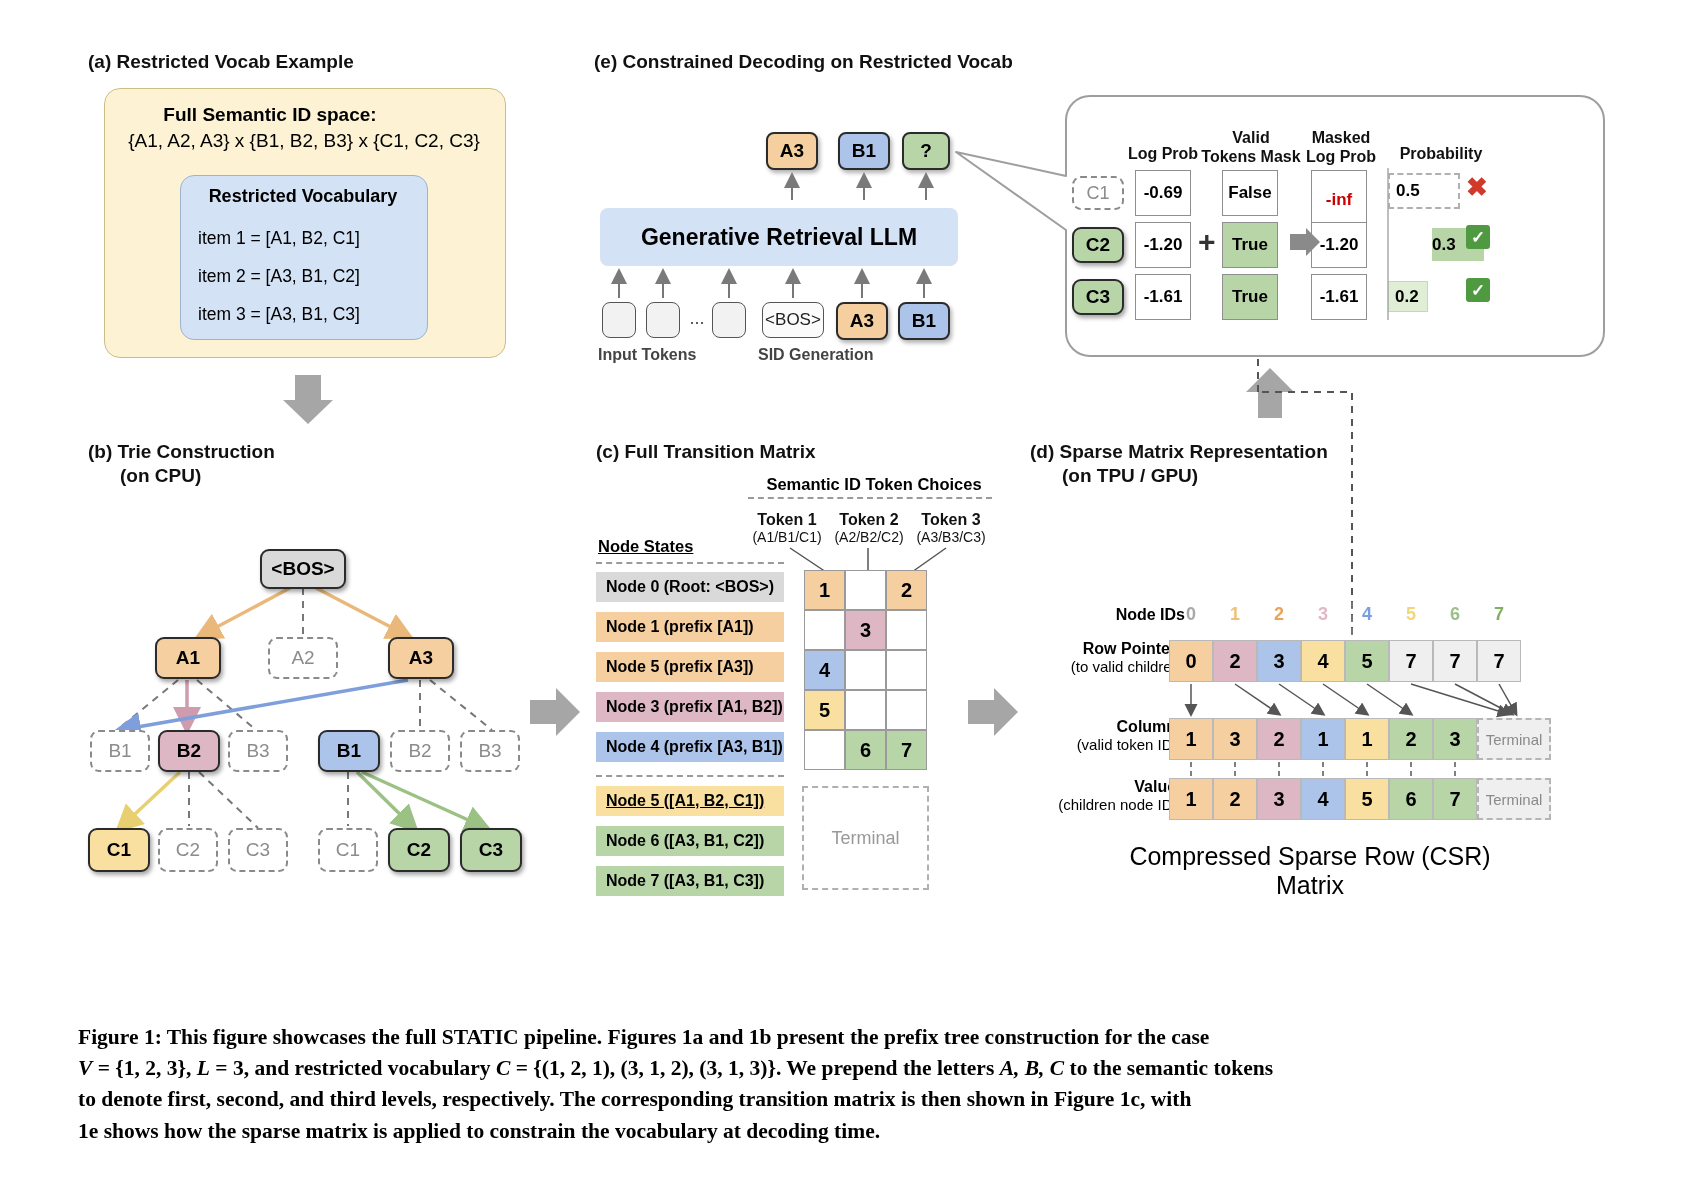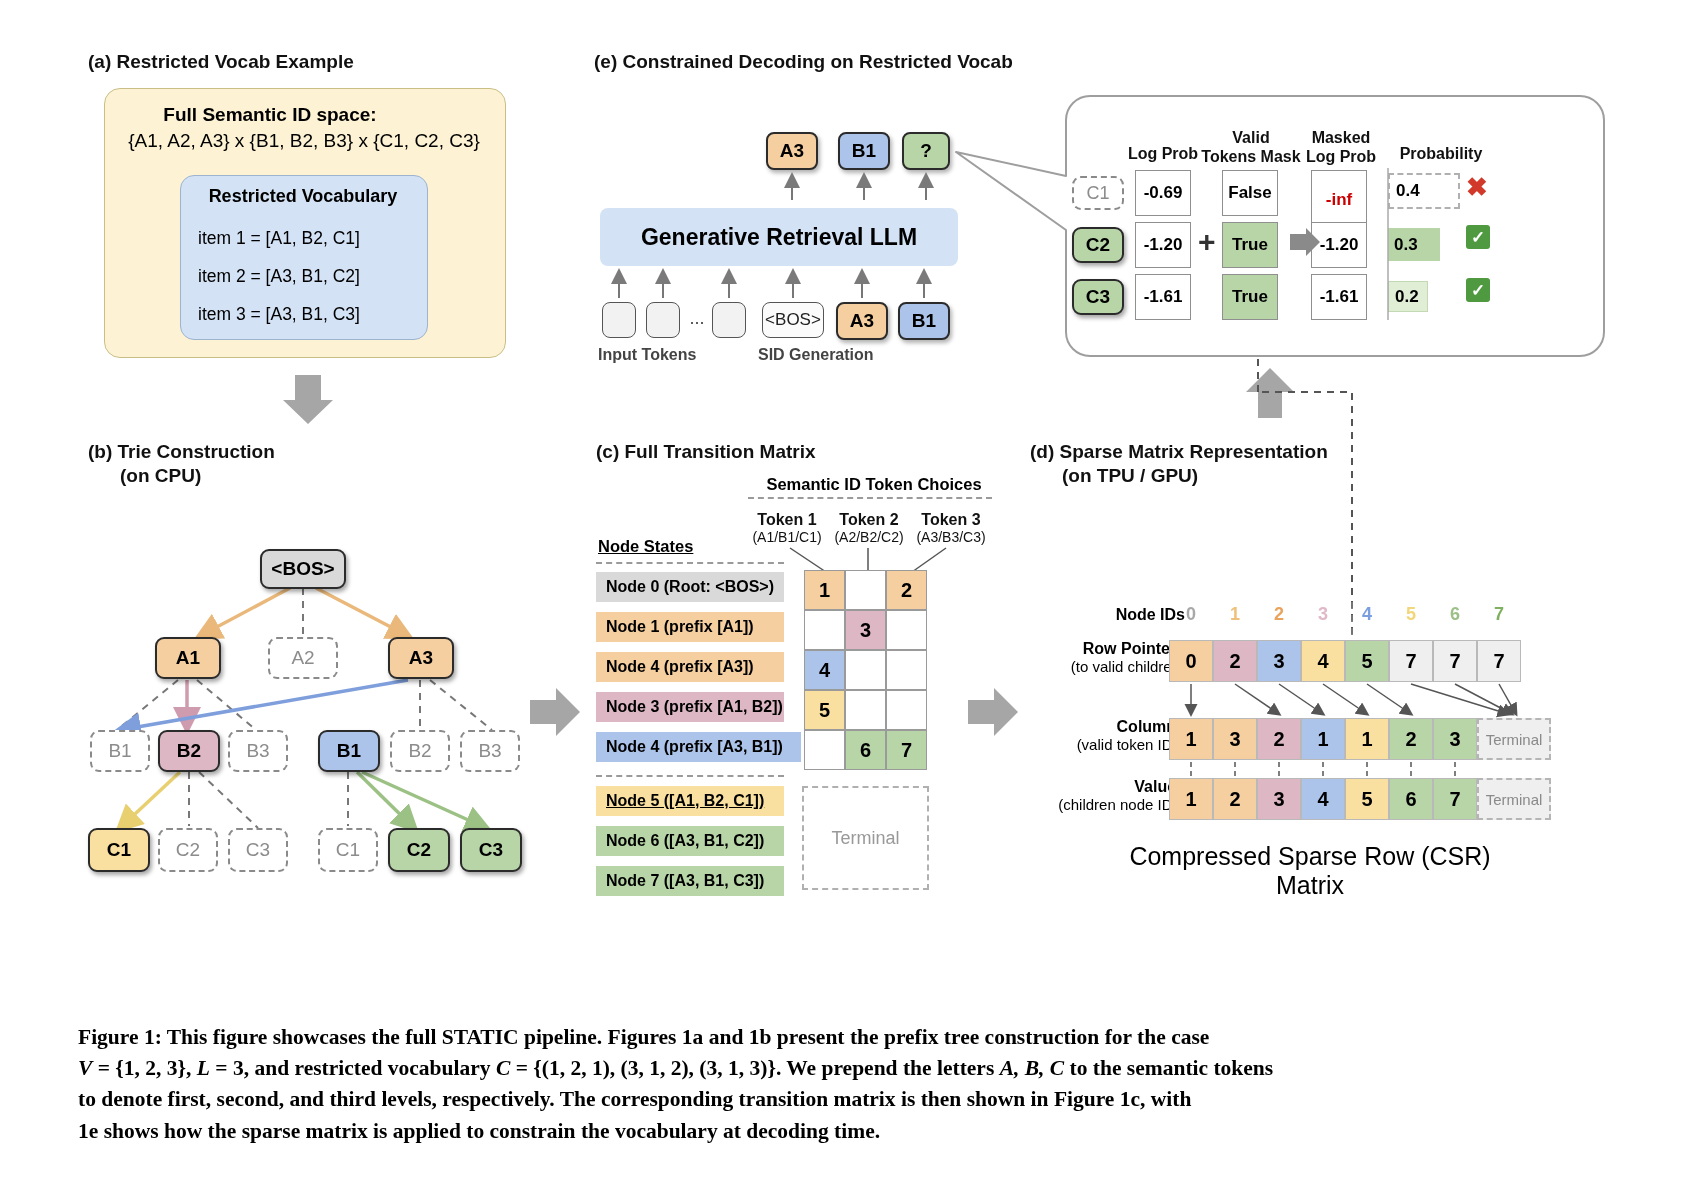--- a/index.html
+++ b/index.html
@@ -150,23 +150,23 @@
 <svg width="1684" height="1196" style="pointer-events:none;">
   <g>
     <line x1="790" y1="548" x2="826" y2="572" stroke="#555" stroke-width="1.5"></line>
     <line x1="868" y1="548" x2="868" y2="572" stroke="#555" stroke-width="1.5"></line>
     <line x1="946" y1="548" x2="912" y2="572" stroke="#555" stroke-width="1.5"></line>
   </g>
 </svg>
 
 <div class="abs rowlabel" style="left:596px;top:572px;width:188px;background:#d9d9d9;">Node 0 (Root: &lt;BOS&gt;)</div>
 <div class="abs rowlabel" style="left:596px;top:612px;width:188px;background:#f5cfa0;">Node 1 (prefix [A1])</div>
-<div class="abs rowlabel" style="left:596px;top:652px;width:188px;background:#f5cfa0;">Node 4 (prefix [A3])</div>
+<div class="abs rowlabel" style="left:596px;top:652px;width:188px;background:#f5cfa0;">Node 5 (prefix [A3])</div>
 <div class="abs rowlabel" style="left:596px;top:692px;width:188px;background:#ddb8c4;">Node 3 (prefix [A1, B2])</div>
-<div class="abs rowlabel" style="left:596px;top:732px;width:205px;background:#adc4ea;">Node 4 (prefix [A3, B1])</div>
+<div class="abs rowlabel" style="left:596px;top:732px;width:188px;background:#adc4ea;">Node 4 (prefix [A3, B1])</div>
 <div class="abs" style="left:596px;top:775px;width:188px;border-top:2px dashed #9a9a9a;"></div>
 <div class="abs rowlabel" style="left:596px;top:786px;width:188px;background:#fae0a0;text-decoration:underline;">Node 5 ([A1, B2, C1])</div>
 <div class="abs rowlabel" style="left:596px;top:826px;width:188px;background:#b8d5a8;">Node 6 ([A3, B1, C2])</div>
 <div class="abs rowlabel" style="left:596px;top:866px;width:188px;background:#b8d5a8;">Node 7 ([A3, B1, C3])</div>
 
 <div class="abs cell" style="left:804px;top:570px;width:41px;height:40px;background:#f5cfa0;">1</div>
 <div class="abs cell" style="left:845px;top:570px;width:41px;height:40px;background:#fff;"></div>
 <div class="abs cell" style="left:886px;top:570px;width:41px;height:40px;background:#f5cfa0;">2</div>
 
 <div class="abs cell" style="left:804px;top:610px;width:41px;height:40px;background:#fff;"></div>
@@ -309,29 +309,29 @@
 <div class="abs tblhead" style="left:1296px;top:128px;width:90px;">
   <div>Masked</div>
   <div>Log Prob</div>
 </div>
 <div class="abs tblhead" style="left:1386px;top:144px;width:110px;">Probability</div>
 
 <div class="abs node dash" style="left:1072px;top:176px;width:52px;height:34px;font-size:18px;">C1</div>
 <div class="abs tcell" style="left:1135px;top:170px;width:56px;height:46px;">-0.69</div>
 <div class="abs tcell" style="left:1222px;top:170px;width:56px;height:46px;">False</div>
 <div class="abs tcell" style="left:1311px;top:170px;width:56px;height:60px;color:#cc0000;">-inf</div>
-<div class="abs" style="left:1388px;top:173px;width:72px;height:36px;border:2px dashed #b0b0b0;box-sizing:border-box;display:flex;align-items:center;padding-left:6px;font-weight:bold;font-size:17px;">0.4</div>
+<div class="abs" style="left:1388px;top:173px;width:72px;height:36px;border:2px dashed #b0b0b0;box-sizing:border-box;display:flex;align-items:center;padding-left:6px;font-weight:bold;font-size:17px;">0.5</div>
 <div class="abs" style="left:1466px;top:172px;font-size:26px;color:#d1392b;font-weight:bold;">✖</div>
 
 <div class="abs node solid" style="left:1072px;top:227px;width:52px;height:36px;background:#b8d5a8;font-size:19px;">C2</div>
 <div class="abs tcell" style="left:1135px;top:222px;width:56px;height:46px;">-1.20</div>
 <div class="abs" style="left:1198px;top:225px;font-size:30px;font-weight:bold;color:#333;">+</div>
 <div class="abs tcell" style="left:1222px;top:222px;width:56px;height:46px;background:#b8d5a8;">True</div>
 <div class="abs tcell" style="left:1311px;top:222px;width:56px;height:46px;">-1.20</div>
-<div class="abs" style="left:1388px;top:228px;width:52px;height:33px;background:#b8d5a8;box-sizing:border-box;display:flex;align-items:center;padding-left:6px;font-weight:bold;font-size:17px;">0.3</div>
+<div class="abs" style="left:1432px;top:228px;width:52px;height:33px;background:#b8d5a8;box-sizing:border-box;display:flex;align-items:center;padding-left:0;font-weight:bold;font-size:17px;">0.3</div>
 <div class="abs" style="left:1466px;top:225px;width:24px;height:24px;background:#4f9a41;border-radius:3px;color:#fff;display:flex;align-items:center;justify-content:center;font-size:17px;font-weight:bold;">✓</div>
 
 <div class="abs node solid" style="left:1072px;top:279px;width:52px;height:36px;background:#b8d5a8;font-size:19px;">C3</div>
 <div class="abs tcell" style="left:1135px;top:274px;width:56px;height:46px;">-1.61</div>
 <div class="abs tcell" style="left:1222px;top:274px;width:56px;height:46px;background:#b8d5a8;">True</div>
 <div class="abs tcell" style="left:1311px;top:274px;width:56px;height:46px;">-1.61</div>
 <div class="abs" style="left:1388px;top:281px;width:40px;height:31px;background:#dfeed5;border:1px solid #c3d9b4;box-sizing:border-box;display:flex;align-items:center;padding-left:6px;font-weight:bold;font-size:17px;">0.2</div>
 <div class="abs" style="left:1466px;top:278px;width:24px;height:24px;background:#4f9a41;border-radius:3px;color:#fff;display:flex;align-items:center;justify-content:center;font-size:17px;font-weight:bold;">✓</div>
 
 <svg width="1684" height="1196" style="pointer-events:none;">

